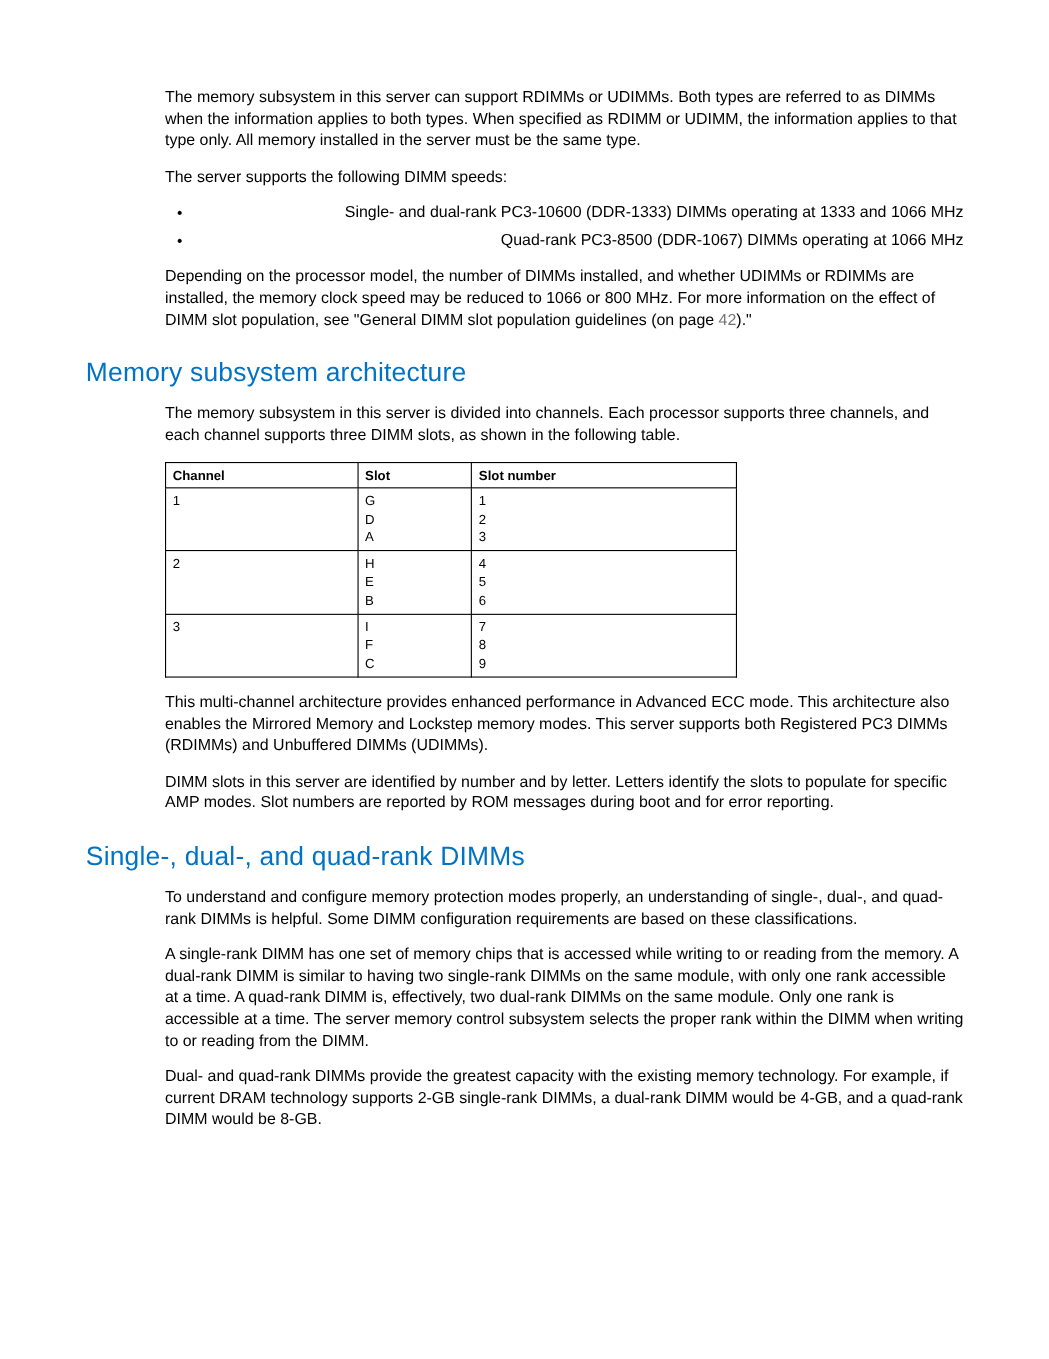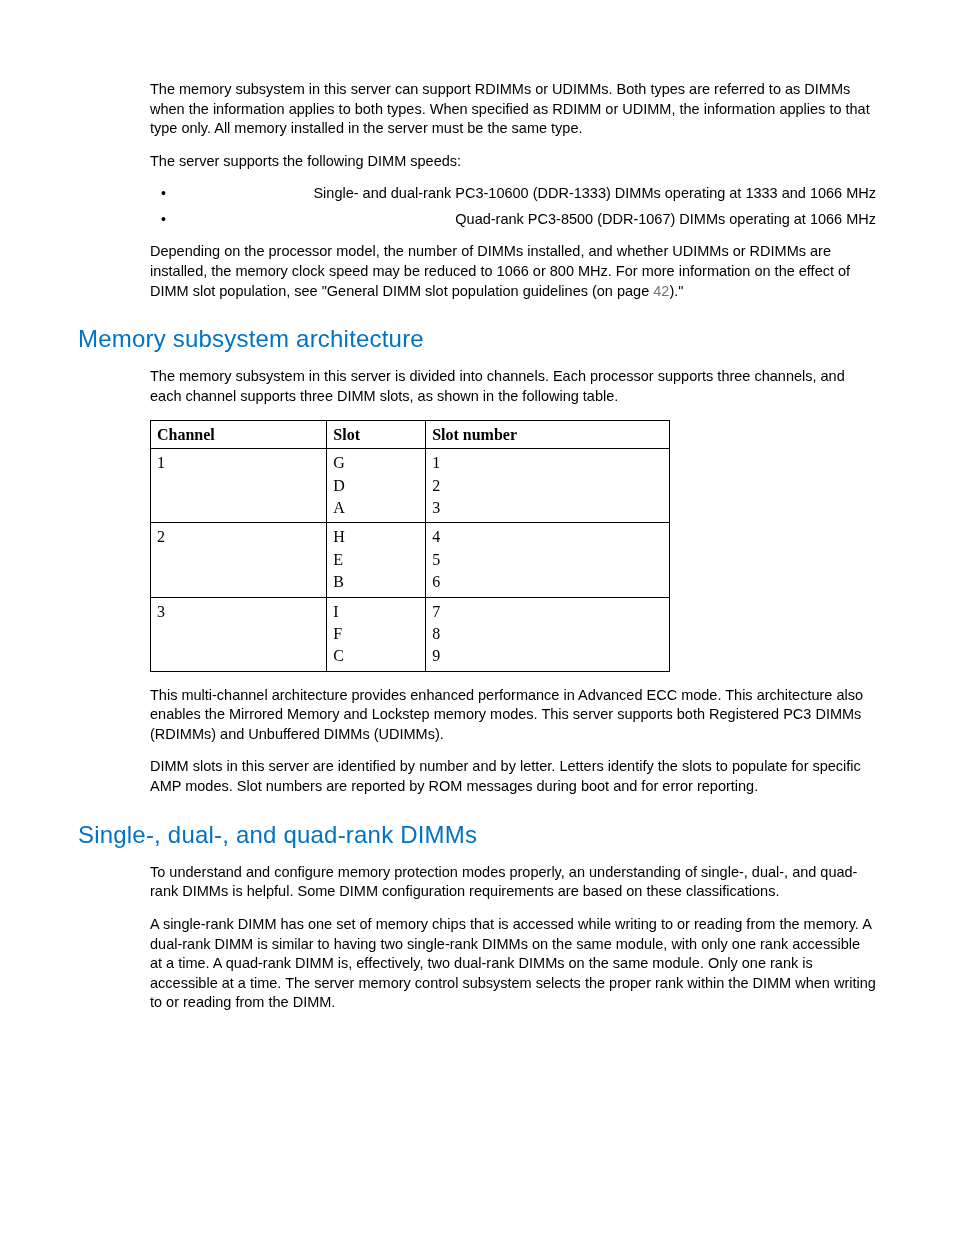--- a/index.html
+++ b/index.html
@@ -48,22 +48,21 @@
     letter-spacing: 0.2px;
   }
   a.pglink {
     color: #737373;
     text-decoration: none;
   }
   table.slot {
     border-collapse: collapse;
     width: 520px;
     margin: 4px 0 14px 0;
-    font-size: 16px;
-    font-family: Liberation Serif, serif;
+    font-size: 12px;
   }
   table.slot th, table.slot td {
     border: 1px solid #000;
     text-align: left;
     vertical-align: top;
     padding: 3px 6px 3px 6px;
     font-weight: normal;
   }
   table.slot th {
     font-weight: bold;
@@ -143,13 +142,14 @@
 
   <p>This multi-channel architecture provides enhanced performance in Advanced ECC mode. This architecture also enables the Mirrored Memory and Lockstep memory modes. This server supports both Registered PC3 DIMMs (RDIMMs) and Unbuffered DIMMs (UDIMMs).</p>
   <p>DIMM slots in this server are identified by number and by letter. Letters identify the slots to populate for specific AMP modes. Slot numbers are reported by ROM messages during boot and for error reporting.</p>
 </div>
 
 <h2>Single-, dual-, and quad-rank DIMMs</h2>
 
 <div class="indent">
   <p>To understand and configure memory protection modes properly, an understanding of single-, dual-, and quad-rank DIMMs is helpful. Some DIMM configuration requirements are based on these classifications.</p>
   <p>A single-rank DIMM has one set of memory chips that is accessed while writing to or reading from the memory. A dual-rank DIMM is similar to having two single-rank DIMMs on the same module, with only one rank accessible at a time. A quad-rank DIMM is, effectively, two dual-rank DIMMs on the same module. Only one rank is accessible at a time. The server memory control subsystem selects the proper rank within the DIMM when writing to or reading from the DIMM.</p>
+  <p>Dual- and quad-rank DIMMs provide the greatest capacity with the existing memory technology. For example, if current DRAM technology supports 2-GB single-rank DIMMs, a dual-rank DIMM would be 4-GB, and a quad-rank DIMM would be 8-GB.</p>
 </div>
 
 </body></html>

